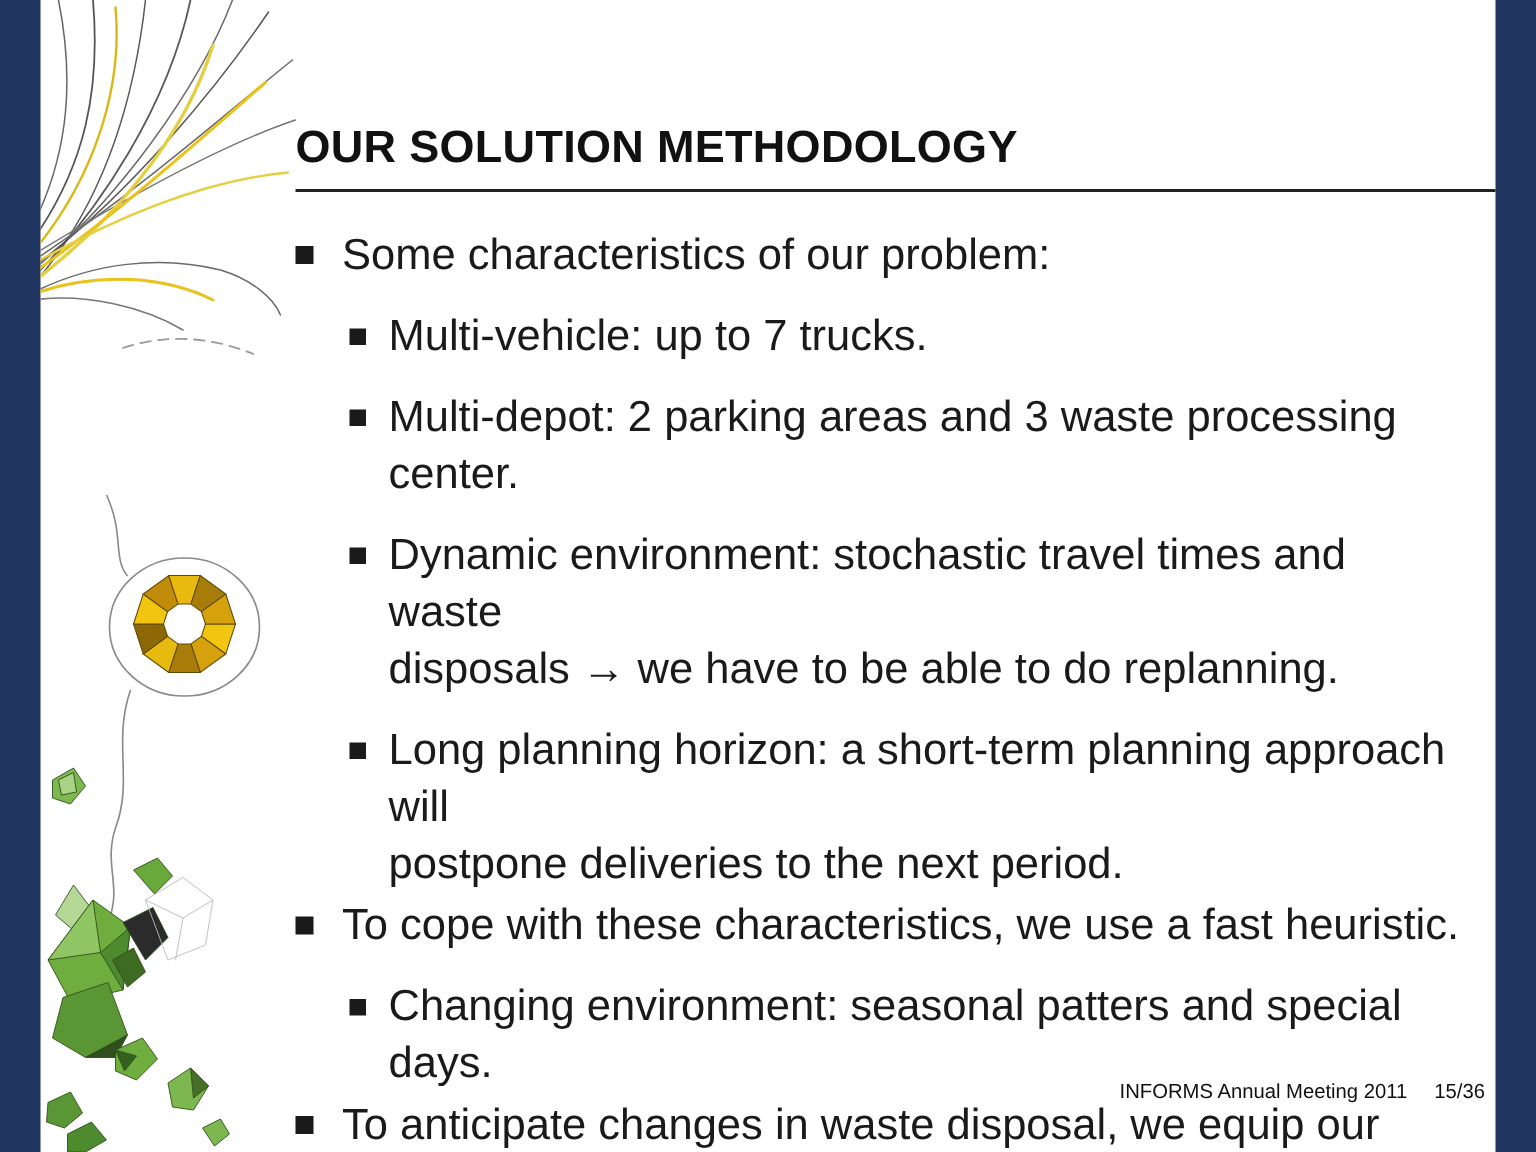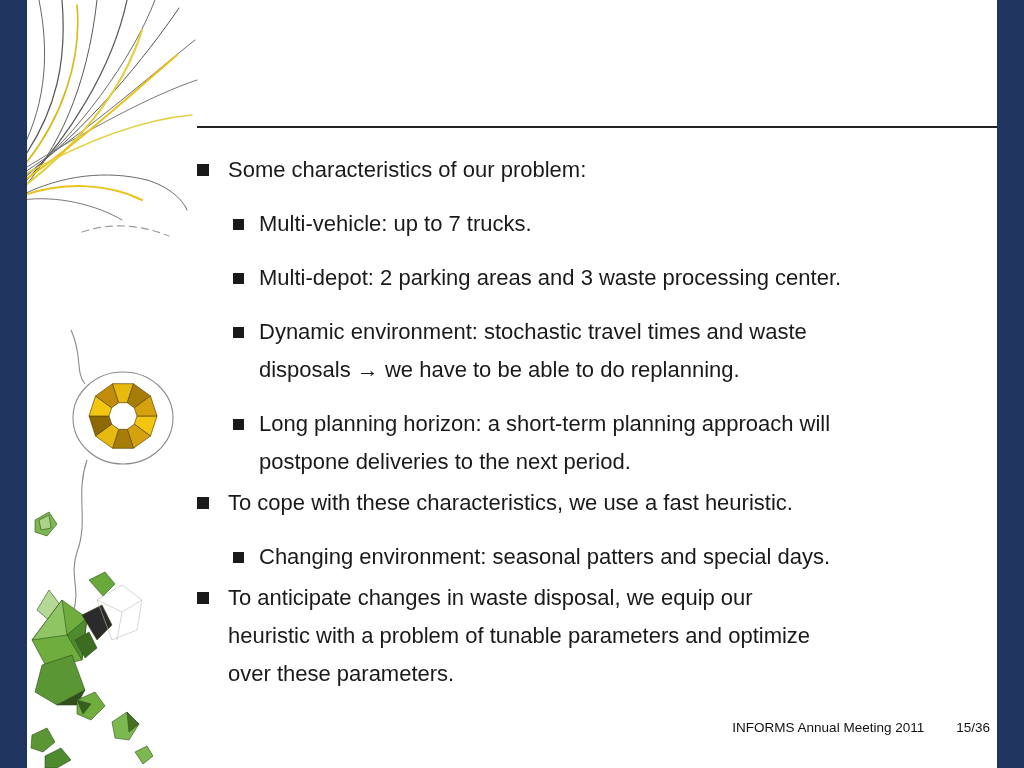--- a/index.html
+++ b/index.html
@@ -5,27 +5,27 @@
   html,body{margin:0;padding:0;background:#fff;}
   body{width:1024px;height:768px;overflow:hidden;font-family:"Liberation Sans",sans-serif;}
   .slide{position:relative;width:1024px;height:768px;background:#ffffff;overflow:hidden;}
   .edge{position:absolute;top:0;bottom:0;width:27px;background:var(--edge_navy,#1f355f);}
   .edge.left{left:0;}
   .edge.right{right:0;}
   .art{position:absolute;left:27px;top:0;width:180px;height:768px;pointer-events:none;}
   .title{position:absolute;left:197px;top:82px;font-size:30px;font-weight:700;color:var(--title_text,#111);letter-spacing:.2px;}
   .rule{position:absolute;left:197px;right:27px;top:126px;border-top:2px solid var(--rule,#222);}
   .bullets{position:absolute;left:197px;top:151px;width:780px;color:var(--body_text,#1a1a1a);}
-  .bullet{display:flex;align-items:flex-start;margin-bottom:3px;font-size:22px;line-height:38px;}
+  .bullet{display:flex;align-items:flex-start;margin-bottom:3px;font-size:29px;line-height:38px;}
   .bullet .marker{flex:0 0 auto;background:var(--body_text,#1a1a1a);}
   .bullet.level-1 .marker{width:12px;height:12px;margin:13px 19px 0 0;}
   .bullet.level-2{padding-left:36px;margin-top:16px;}
   .bullet.level-2 .marker{width:11px;height:11px;margin:14px 15px 0 0;}
   .bullet .bullet-text{white-space:pre-wrap;}
-  .footer{position:absolute;right:34px;top:720px;display:flex;gap:32px;font-size:13.5px;color:#111;}
+  .footer{position:absolute;right:34px;top:720px;display:flex;gap:18px;font-size:13.5px;color:#111;}
 </style>
 </head>
 <body>
 
 <div class="slide">
 
   <div class="edge left"></div>
   <div class="edge right"></div>
 
   <svg class="art" viewBox="0 0 180 768" width="180" height="768" xmlns="http://www.w3.org/2000/svg">
@@ -84,20 +84,21 @@
       <polygon points="50,700 68,692 78,706 64,720 50,714" fill="#6fae3e"></polygon>
       <polygon points="50,700 64,704 56,714" fill="#35611f"></polygon>
       <polygon points="85,722 100,712 112,724 102,740 88,738" fill="#7cb84f"></polygon>
       <polygon points="100,712 112,724 102,732" fill="#466f28"></polygon>
       <polygon points="5,735 20,728 28,742 16,752 4,748" fill="#5a9633"></polygon>
       <polygon points="18,756 34,748 44,760 30,768 18,768" fill="#4e8a2e"></polygon>
       <polygon points="108,752 120,746 126,756 116,764" fill="#7cb84f"></polygon>
     </g>
   </svg>
 
+  <div class="title">OUR SOLUTION METHODOLOGY</div>
   <div class="rule"></div>
 
   <div class="bullets">
     <div class="bullet level-1">
       <span class="marker"></span>
       <span class="bullet-text">Some characteristics of our problem:</span>
     </div>
     <div class="bullet level-2">
       <span class="marker"></span>
       <span class="bullet-text">Multi-vehicle: up to 7 trucks.</span>

